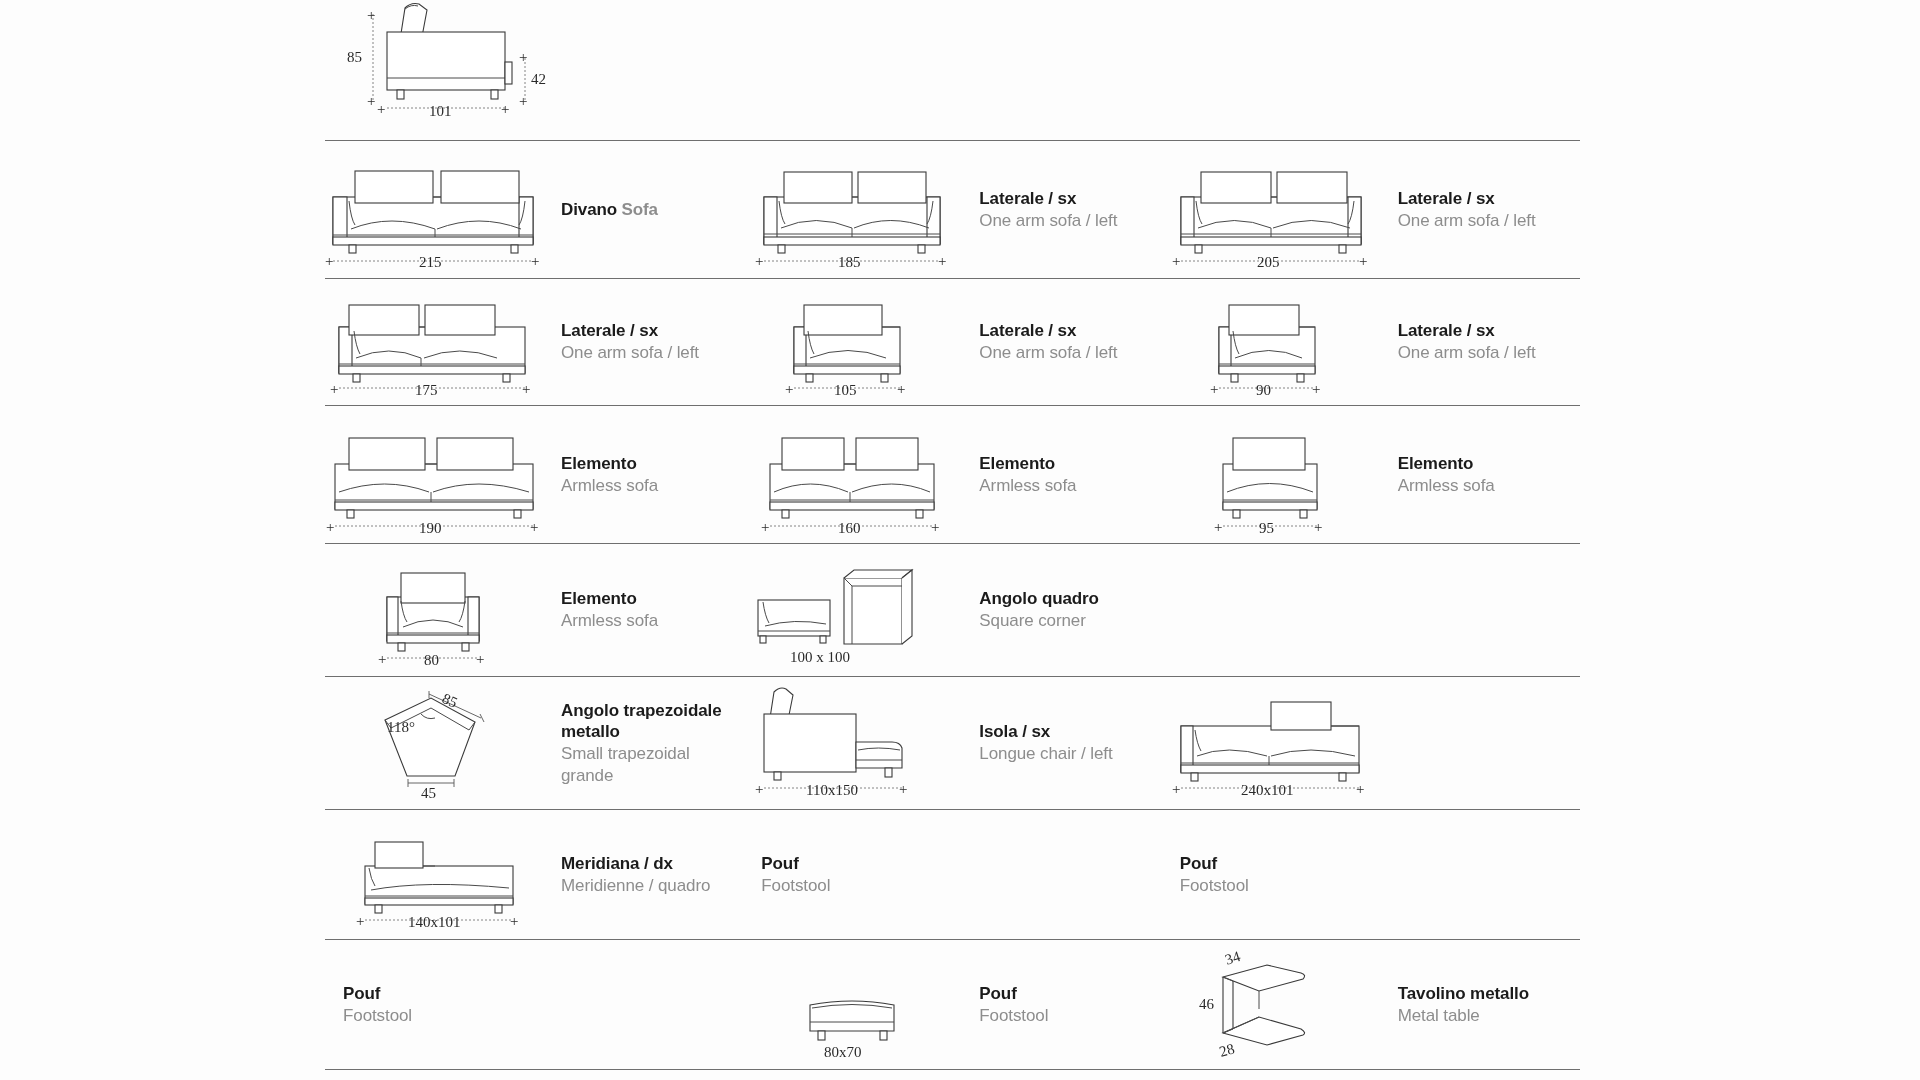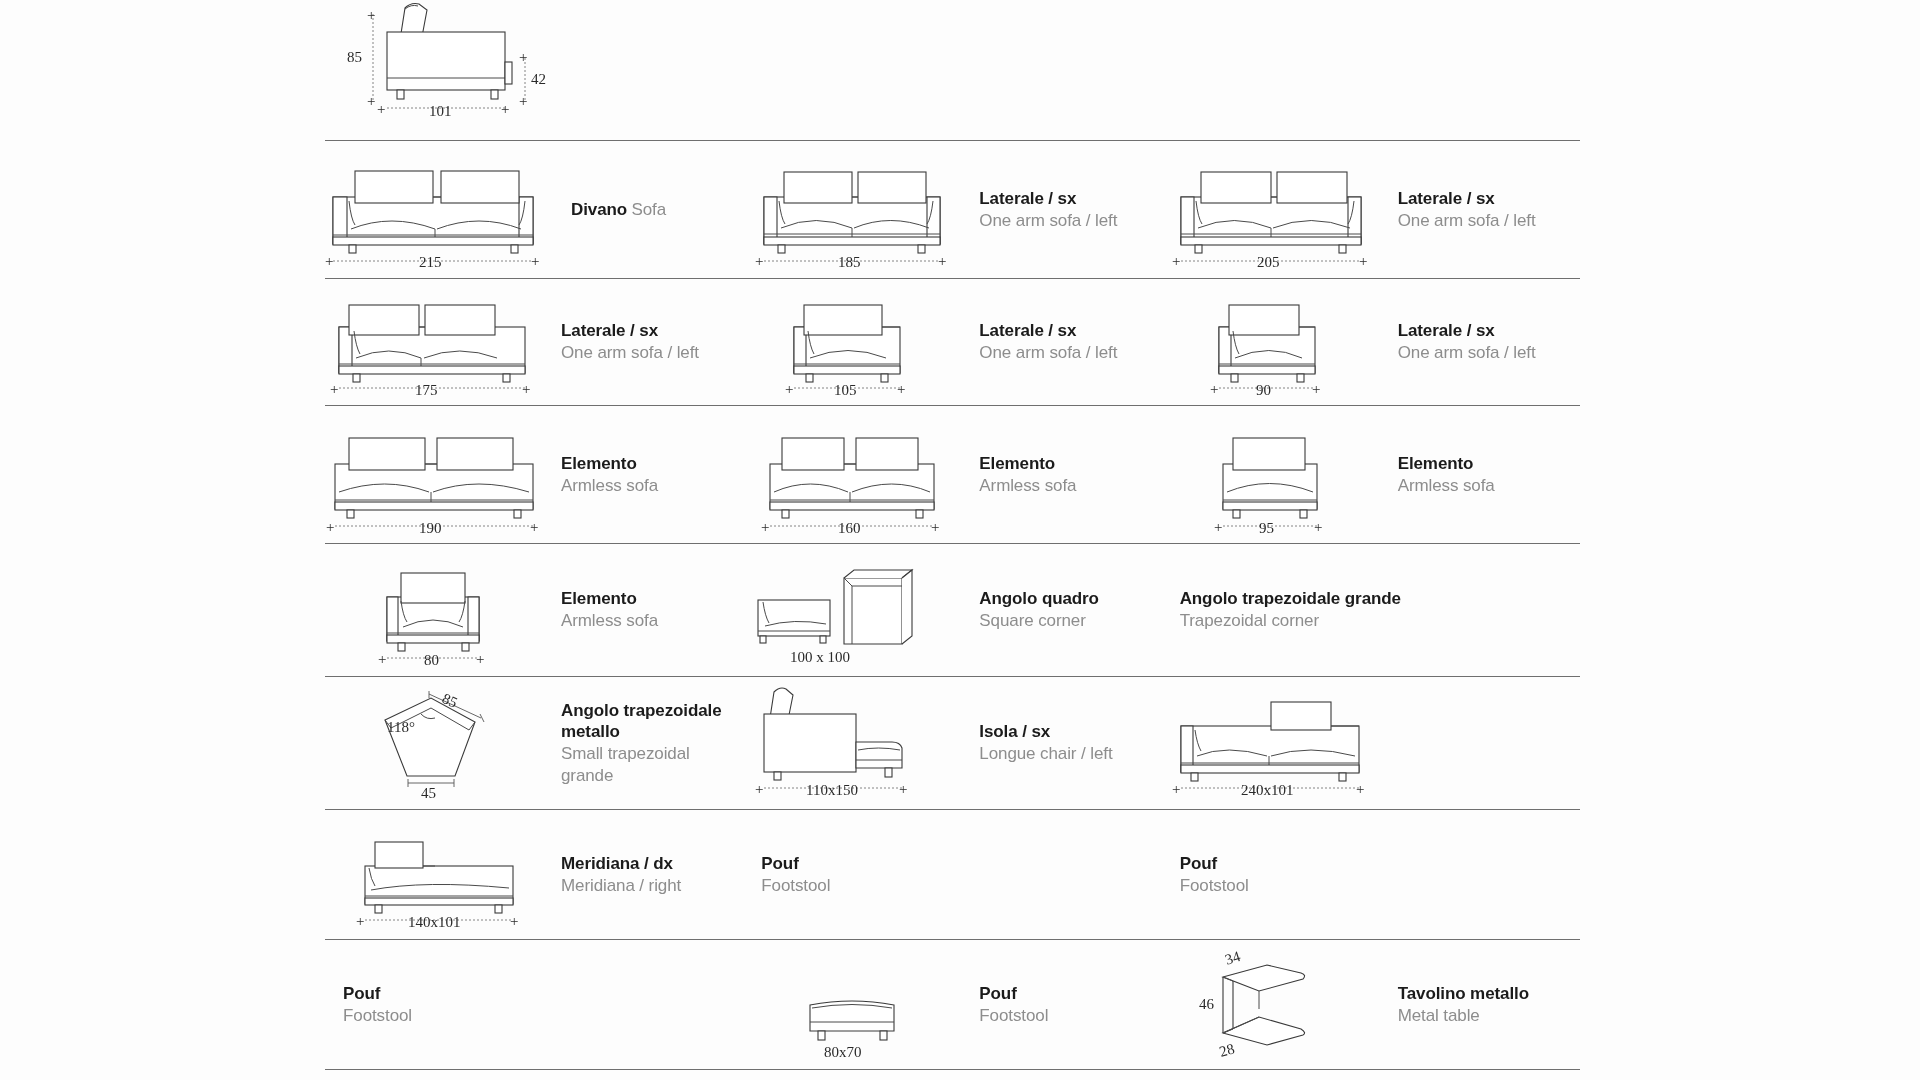--- a/index.html
+++ b/index.html
@@ -62,22 +62,22 @@
     line-height: 1.28;
     letter-spacing: -0.1px;
   }
   .en {
     font-size: 17px;
     font-weight: normal;
     color: #8d8d8d;
     line-height: 1.28;
     letter-spacing: -0.1px;
   }
-  .inline .en { display: inline; }
-  .inline .it { display: inline; margin-left: 10px; }
+  .inline .en { display: inline; font-weight: bold; }
+  .inline .it { display: inline; }
   
   .ln { fill: none; stroke: #3a3a3a; stroke-width: 1.1; }
   .ln2 { fill: none; stroke: #4a4a4a; stroke-width: 1; }
   .fillw { fill: #ffffff; stroke: #3a3a3a; stroke-width: 1.1; }
   .dimtxt {
     font-family: "Liberation Serif", serif;
     font-size: 15px;
     fill: #2a2a2a;
   }
   .dimline { stroke: #777; stroke-width: 0.9; stroke-dasharray: 2 2; fill: none; }
@@ -411,24 +411,20 @@
             <path d="M92 26 L100 34" class="ln2"></path>
             <text x="38" y="110" class="dimtxt">100 x 100</text>
           </svg>
         </div>
         <div class="labels">
           <div class="it">Angolo quadro</div>
           <div class="en">Square corner</div>
         </div>
       </div>
       <div class="cell">
-        <div class="labels">
-          <div class="it">Angolo trapezoidale grande</div>
-          <div class="en">Trapezoidal corner</div>
-        </div>
       </div>
     </div>
 
     <div class="row" style="height:133px">
       <div class="cell">
         <div class="art">
           <svg width="218" height="118" viewBox="0 0 218 118">
 
             <path d="M60 36 L106 14 L150 38 L130 92 L82 92 Z" class="fillw"></path>
             <path d="M66 44 L106 24 L144 46" class="ln2"></path>
@@ -513,21 +509,21 @@
             <rect x="170" y="87" width="7" height="8" class="fillw"></rect>
             <line x1="98" y1="48" x2="110" y2="48" class="ln2"></line>
             <line x1="40" y1="102" x2="188" y2="102" class="dimline"></line>
             <text x="31" y="108" class="dimtxt">+</text>
             <text x="185" y="108" class="dimtxt">+</text>
             <text x="83" y="109" class="dimtxt">140x101</text>
           </svg>
         </div>
         <div class="labels">
           <div class="it">Meridiana / dx</div>
-          <div class="en">Meridiana / right</div>
+          <div class="en">Meridienne / quadro</div>
         </div>
       </div>
       <div class="cell">
         <div class="labels">
           <div class="it">Pouf</div>
           <div class="en">Footstool</div>
         </div>
       </div>
       <div class="cell">
         <div class="labels">

